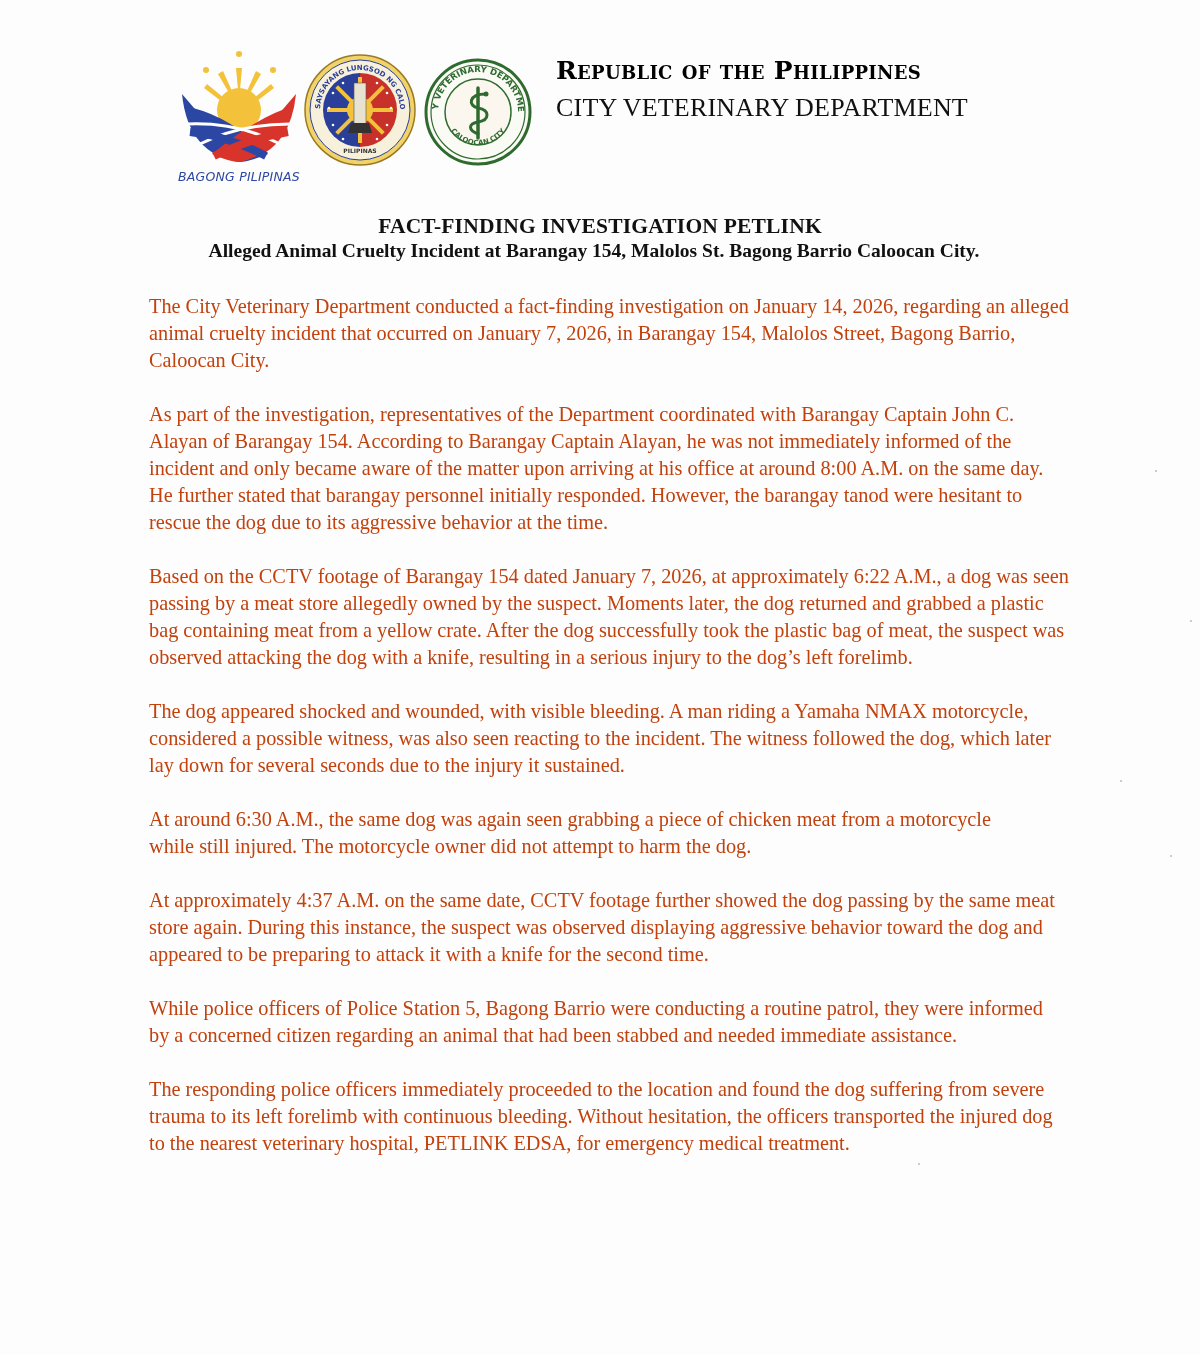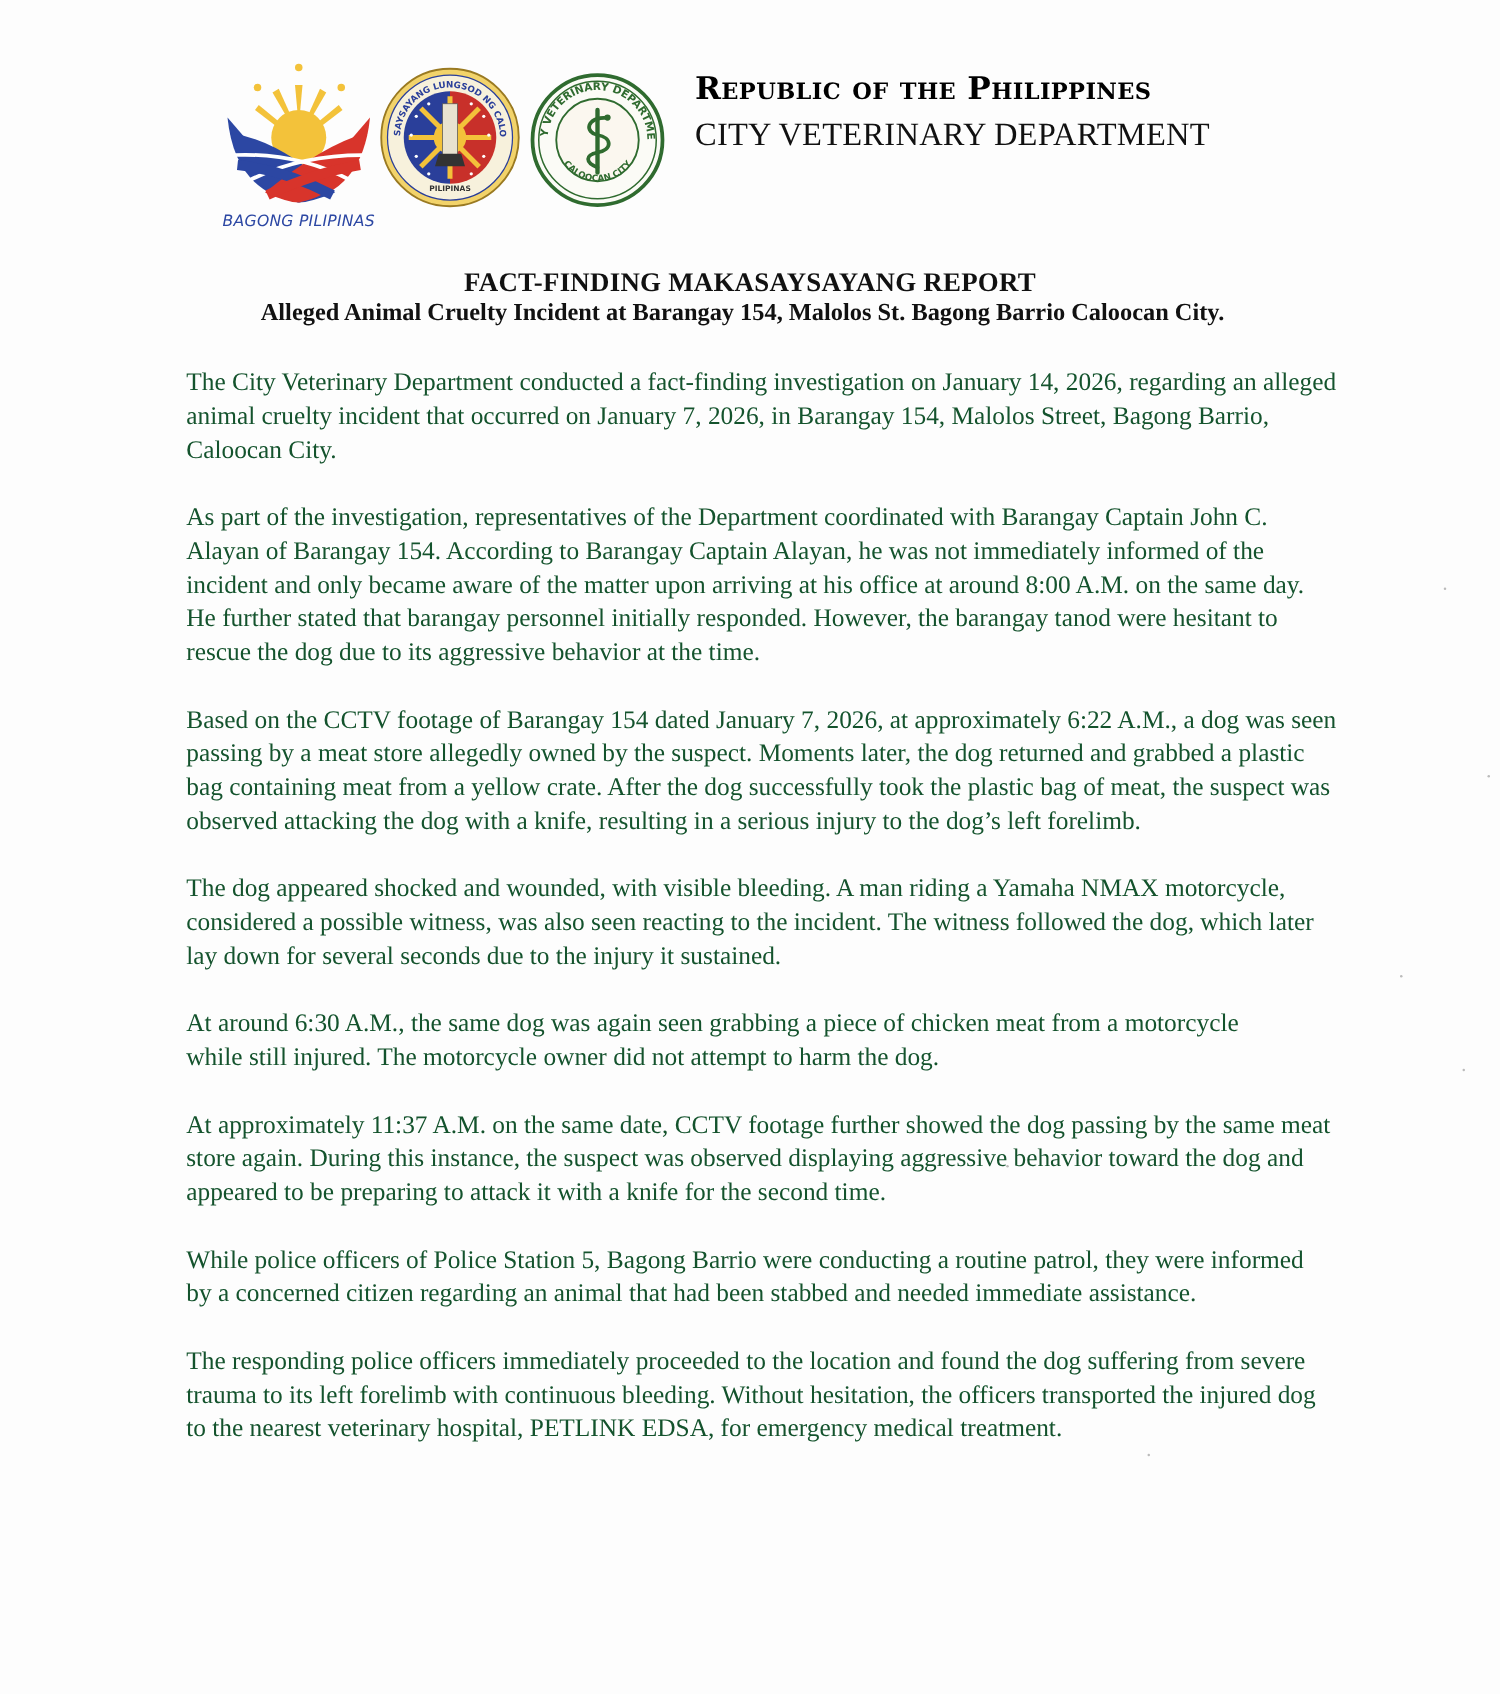--- a/index.html
+++ b/index.html
@@ -18,21 +18,21 @@
     .hdr-rep { font-family: "DejaVu Serif", serif; font-weight: bold; font-size: 25px; letter-spacing: 0.3px; color: #000000; line-height: 1; font-variant: small-caps; }
     .hdr-city { font-family: "Liberation Serif", serif; font-size: 29px; color: #111; margin-top: 8px; line-height: 1; }
     .hdr-dept { font-family: "Liberation Serif", serif; font-size: 26px; color: #111; margin-top: 12px; line-height: 1; letter-spacing: 0.2px; }
 
     
     .title { position: absolute; left: 0; width: 1200px; top: 214px; text-align: center; font-weight: bold; font-size: 21.5px; color: #111; letter-spacing: 0.2px; }
     .subtitle { position: absolute; left: 0; width: 1188px; top: 240px; text-align: center; font-weight: bold; font-size: 19.5px; color: #111; }
 
     
     .body { position: absolute; left: 149px; top: 293px; width: 930px; }
-    .para { font-size: 20.3px; line-height: 27px; margin: 0 0 27px 0; color: #14532d; }
+    .para { font-size: 20.3px; line-height: 27px; margin: 0 0 27px 0; color: #c2410c; }
     .p1 { width: 920px; }
     .p2 { width: 905px; }
     .p3 { width: 925px; }
     .p4 { width: 915px; }
     .p5 { width: 880px; }
     .p6 { width: 920px; }
     .p7 { width: 900px; }
     .p8 { width: 905px; }
     .speck { position: absolute; width: 2px; height: 2px; background: #bbb; border-radius: 50%; }
   </style>
@@ -130,30 +130,30 @@
         <circle cx="62" cy="36" r="2.5" fill="#2f6b2f"></circle>
       </g>
     </svg>
   </div>
 
   <div class="hdr">
     <div class="hdr-rep">Republic of the Philippines</div>
     <div class="hdr-dept">CITY VETERINARY DEPARTMENT</div>
   </div>
 
-  <div class="title">FACT-FINDING MAKASAYSAYANG REPORT</div>
+  <div class="title">FACT-FINDING INVESTIGATION PETLINK</div>
   <div class="subtitle">Alleged Animal Cruelty Incident at Barangay 154, Malolos St. Bagong Barrio Caloocan City.</div>
 
   <div class="body">
     <p class="para p1">The City Veterinary Department conducted a fact-finding investigation on January 14, 2026, regarding an alleged animal cruelty incident that occurred on January 7, 2026, in Barangay 154, Malolos Street, Bagong Barrio, Caloocan City.</p>
     <p class="para p2">As part of the investigation, representatives of the Department coordinated with Barangay Captain John C. Alayan of Barangay 154. According to Barangay Captain Alayan, he was not immediately informed of the incident and only became aware of the matter upon arriving at his office at around 8:00 A.M. on the same day. He further stated that barangay personnel initially responded. However, the barangay tanod were hesitant to rescue the dog due to its aggressive behavior at the time.</p>
     <p class="para p3">Based on the CCTV footage of Barangay 154 dated January 7, 2026, at approximately 6:22 A.M., a dog was seen passing by a meat store allegedly owned by the suspect. Moments later, the dog returned and grabbed a plastic bag containing meat from a yellow crate. After the dog successfully took the plastic bag of meat, the suspect was observed attacking the dog with a knife, resulting in a serious injury to the dog’s left forelimb.</p>
     <p class="para p4">The dog appeared shocked and wounded, with visible bleeding. A man riding a Yamaha NMAX motorcycle, considered a possible witness, was also seen reacting to the incident. The witness followed the dog, which later lay down for several seconds due to the injury it sustained.</p>
     <p class="para p5">At around 6:30 A.M., the same dog was again seen grabbing a piece of chicken meat from a motorcycle while still injured. The motorcycle owner did not attempt to harm the dog.</p>
-    <p class="para p6">At approximately 11:37 A.M. on the same date, CCTV footage further showed the dog passing by the same meat store again. During this instance, the suspect was observed displaying aggressive behavior toward the dog and appeared to be preparing to attack it with a knife for the second time.</p>
+    <p class="para p6">At approximately 4:37 A.M. on the same date, CCTV footage further showed the dog passing by the same meat store again. During this instance, the suspect was observed displaying aggressive behavior toward the dog and appeared to be preparing to attack it with a knife for the second time.</p>
     <p class="para p7">While police officers of Police Station 5, Bagong Barrio were conducting a routine patrol, they were informed by a concerned citizen regarding an animal that had been stabbed and needed immediate assistance.</p>
     <p class="para p8">The responding police officers immediately proceeded to the location and found the dog suffering from severe trauma to its left forelimb with continuous bleeding. Without hesitation, the officers transported the injured dog to the nearest veterinary hospital, PETLINK EDSA, for emergency medical treatment.</p>
   </div>
 
   <div class="speck" style="left:1190px; top:620px;"></div>
   <div class="speck" style="left:1120px; top:780px;"></div>
   <div class="speck" style="left:1170px; top:855px;"></div>
   <div class="speck" style="left:1155px; top:470px;"></div>
   <div class="speck" style="left:805px; top:932px;"></div>
   <div class="speck" style="left:918px; top:1163px;"></div>

